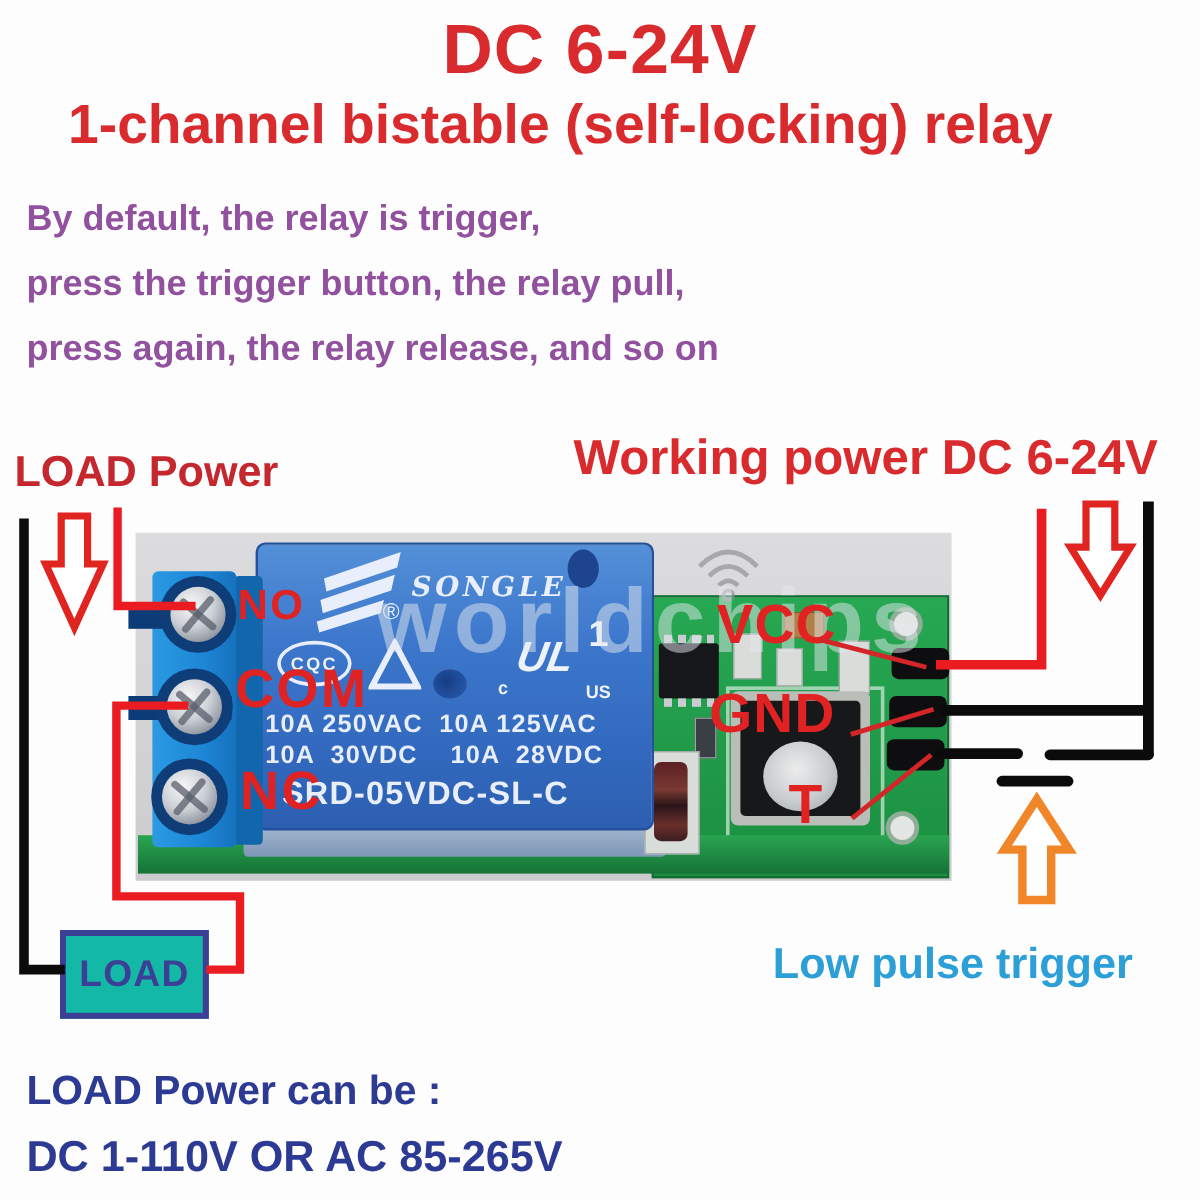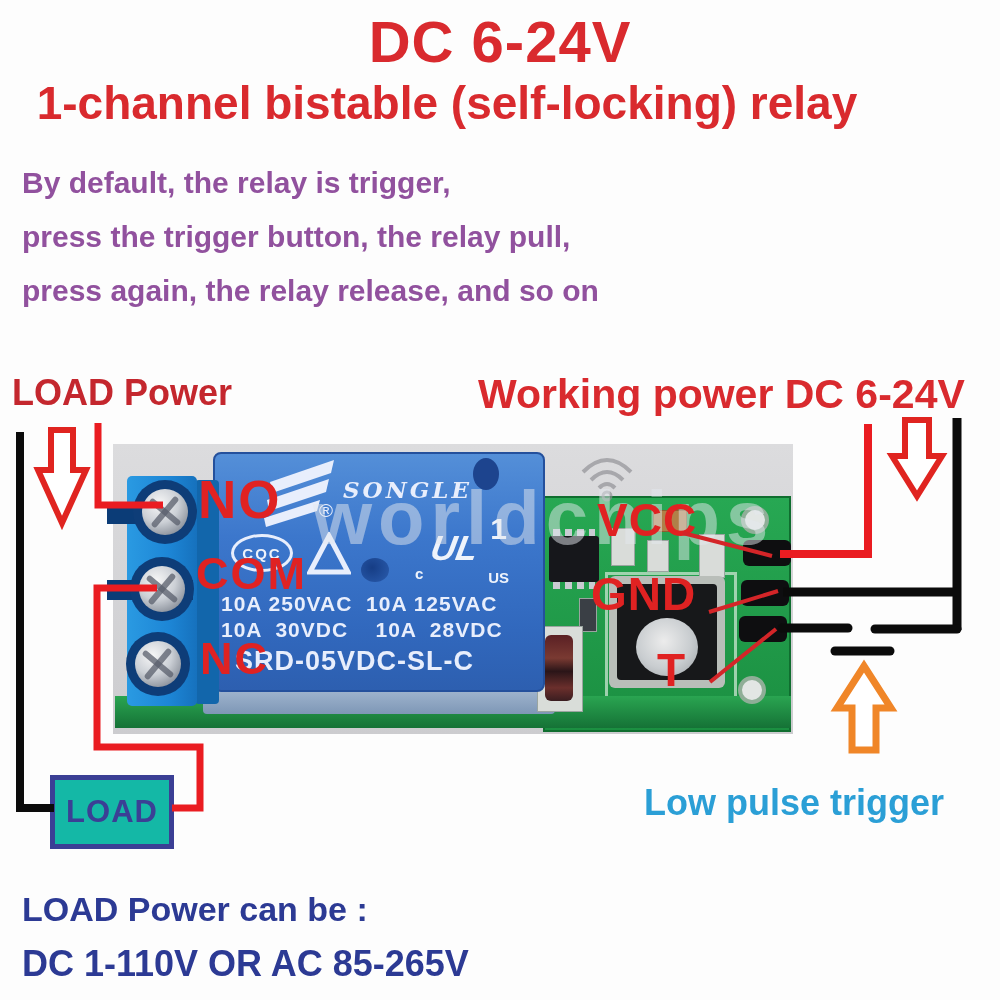--- a/index.html
+++ b/index.html
@@ -3,39 +3,39 @@
 <meta charset="utf-8">
 <style>
   html,body{margin:0;padding:0;background:#fff;}
   body{font-family:"Liberation Sans",sans-serif;}
   .canvas{position:relative;width:1000px;height:1000px;background:#fdfdfd;overflow:hidden;}
 
   
   .title{position:absolute;left:0;top:8px;width:1000px;text-align:center;
          font-size:58px;font-weight:bold;color:var(--title-red,#d92a2e);letter-spacing:1px;}
   .subtitle{position:absolute;left:0;top:76px;width:894px;text-align:center;
-         font-size:46px;font-weight:bold;color:var(--title-red,#d92a2e);}
+         font-size:46px;font-weight:bold;color:var(--title-red,#d92a2e);padding-left:20px;}
   .desc{position:absolute;left:22px;font-size:30px;font-weight:bold;color:var(--purple,#91519e);}
   .desc.l1{top:166px;} .desc.l2{top:220px;} .desc.l3{top:274px;}
 
   
   .load-power{position:absolute;left:12px;top:372px;font-size:36px;font-weight:bold;color:#c4272e;}
-  .working-power{position:absolute;left:478px;top:358px;font-size:41px;font-weight:bold;color:var(--title-red,#d92a2e);margin-top:13px;}
+  .working-power{position:absolute;left:478px;top:358px;font-size:41px;font-weight:bold;color:var(--title-red,#d92a2e);}
   .trigger-note{position:absolute;left:722px;top:744px;font-size:33px;font-weight:bold;color:var(--orange,#f08628);}
   .low-pulse{position:absolute;left:644px;top:782px;font-size:36px;font-weight:bold;color:var(--cyan-blue,#2b9fd6);}
   .footer1{position:absolute;left:22px;top:890px;font-size:34px;font-weight:bold;color:var(--navy,#2c3a94);}
   .footer2{position:absolute;left:22px;top:943px;font-size:36px;font-weight:bold;color:var(--navy,#2c3a94);}
 
   .load-box{position:absolute;left:50px;top:775px;width:114px;height:64px;background:#14b8a6;
             border:5px solid #3b3f95;display:flex;align-items:center;justify-content:center;
             font-size:31px;font-weight:bold;color:#3b3f95;z-index:11;letter-spacing:1px;}
 
   
   .pin-label{position:absolute;font-weight:bold;color:var(--label-red,#e02222);z-index:10;line-height:1;}
-  .pl-no{left:198px;top:473px;font-size:53px;letter-spacing:2px;}
+  .pl-no{left:198px;top:487px;font-size:35px;letter-spacing:2px;}
   .pl-com{left:196px;top:551px;font-size:45px;letter-spacing:2px;}
   .pl-nc{left:200px;top:636px;font-size:45px;letter-spacing:2px;}
   .pl-vcc{left:597px;top:497px;font-size:46px;letter-spacing:1px;}
   .pl-gnd{left:591px;top:571px;font-size:46px;letter-spacing:1px;}
   .pl-t{left:657px;top:647px;font-size:46px;}
 
   
   .photo{position:absolute;left:113px;top:444px;width:680px;height:290px;
          background:linear-gradient(180deg,#dcdcde,#cccccf);z-index:1;}
   .pcb-right{position:absolute;left:430px;top:52px;width:248px;height:236px;

